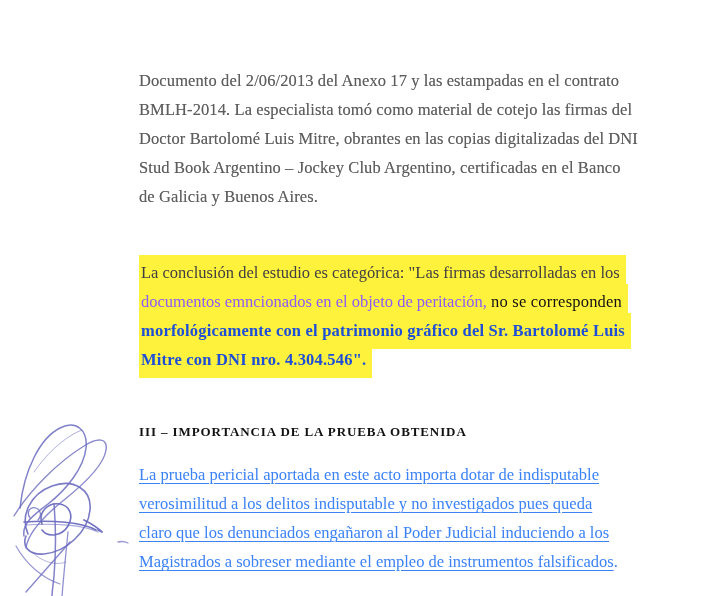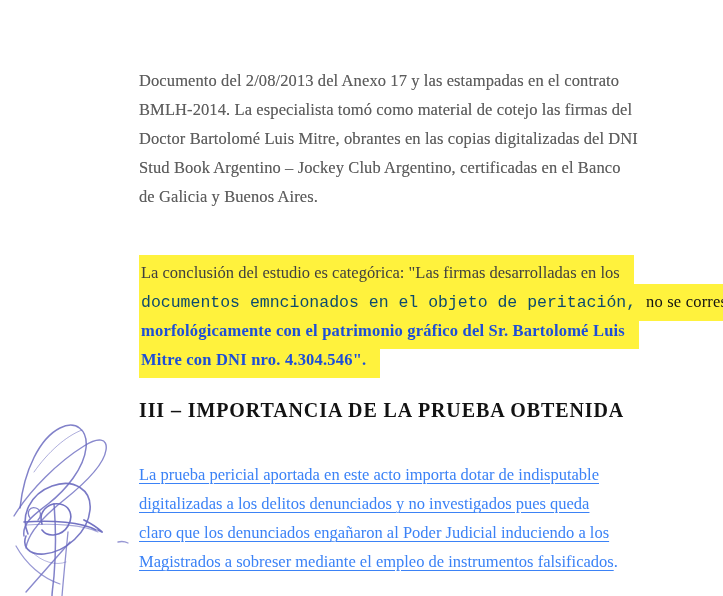--- a/index.html
+++ b/index.html
@@ -51,38 +51,38 @@
     display: block;
     font-size: 16.5px;
     line-height: 29px;
     height: 29px;
     white-space: nowrap;
     color: #1d1d1d;
   }
   .quote-line > .hl {
     display: inline-block;
     background: #fff23d;
-    padding: 3px 14px 4px 2px;
+    padding: 3px 6px 4px 2px;
     box-decoration-break: clone;
   }
   .quote-line.soft > .hl { color: #3f3f3f; }
   .quote-line.bold > .hl {
     font-weight: bold;
     color: #1d4ed8;
     letter-spacing: .2px;
   }
-  .mixed .seg-normal { color: #0c4a6e; font-family: Liberation Mono, monospace; }
+  .mixed .seg-normal { color: #8b5cf6; }
   .mixed .seg-bold   { font-weight: normal; color: #121212; letter-spacing:.2px; }
 
   
   .section-heading {
     position: absolute;
     left: 139px;
-    top: 399px;
-    font-size: 20px;
+    top: 424px;
+    font-size: 13px;
     font-weight: bold;
     color: #121212;
     letter-spacing: .9px;
     white-space: nowrap;
   }
 
   
   .closing {
     position: absolute;
     left: 139px;
@@ -113,21 +113,21 @@
   }
   .signature svg { display: block; }
 </style>
 </head>
 <body>
 
 <div class="page">
 
   <div class="body-col">
     <p class="para para-intro">
-      <span class="ln">Documento del 2/08/2013 del Anexo 17 y las estampadas en el contrato</span>
+      <span class="ln">Documento del 2/06/2013 del Anexo 17 y las estampadas en el contrato</span>
       <span class="ln">BMLH-2014. La especialista tomó como material de cotejo las firmas del</span>
       <span class="ln">Doctor Bartolomé Luis Mitre, obrantes en las copias digitalizadas del DNI</span>
       <span class="ln">Stud Book Argentino – Jockey Club Argentino, certificadas en el Banco</span>
       <span class="ln">de Galicia y Buenos Aires.</span>
     </p>
   </div>
 
   <div class="quote-block">
     <span class="quote-line soft">
       <span class="hl">La conclusión del estudio es categórica: "Las firmas desarrolladas en los</span>
@@ -140,21 +140,21 @@
     </span>
     <span class="quote-line bold">
       <span class="hl">Mitre con DNI nro. 4.304.546".</span>
     </span>
   </div>
 
   <div class="section-heading">III – IMPORTANCIA DE LA PRUEBA OBTENIDA</div>
 
   <div class="closing">
     <span class="ln"><span class="ul">La prueba pericial aportada en este acto importa dotar de indisputable</span></span>
-    <span class="ln"><span class="ul">digitalizadas a los delitos denunciados y no investigados pues queda</span></span>
+    <span class="ln"><span class="ul">verosimilitud a los delitos indisputable y no investigados pues queda</span></span>
     <span class="ln"><span class="ul">claro que los denunciados engañaron al Poder Judicial induciendo a los</span></span>
     <span class="ln"><span class="ul">Magistrados a sobreser mediante el empleo de instrumentos falsificados</span><span>.</span></span>
   </div>
 
   <div class="signature">
     <svg width="135" height="184" viewBox="0 0 135 184" fill="none" xmlns="http://www.w3.org/2000/svg">
       <g stroke="#6b6bc0" fill="none" stroke-linecap="round" stroke-linejoin="round">
 
         <path d="M12 96 C16 58 32 26 52 16 C68 8 80 18 78 36 C76 56 58 78 40 92 C24 104 14 112 16 124" stroke-width="1.5" opacity=".85"></path>
 

